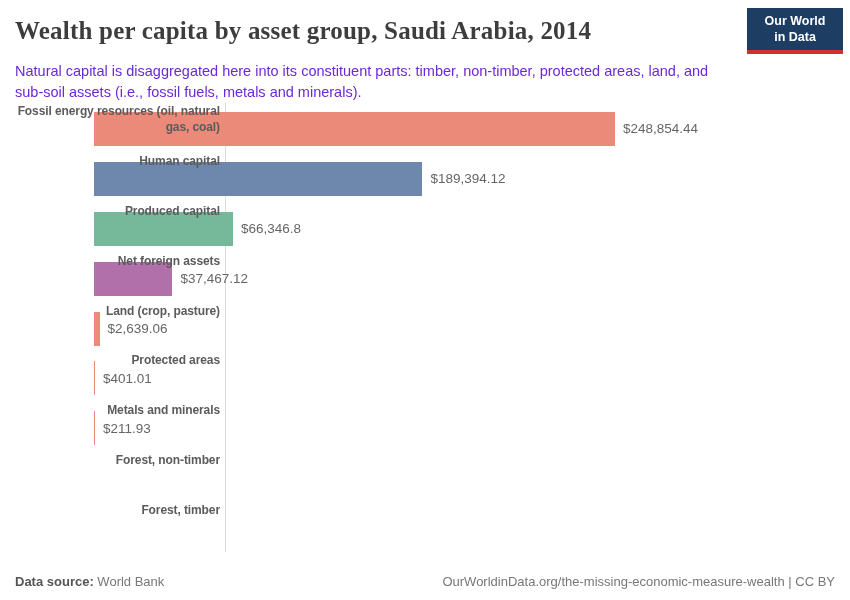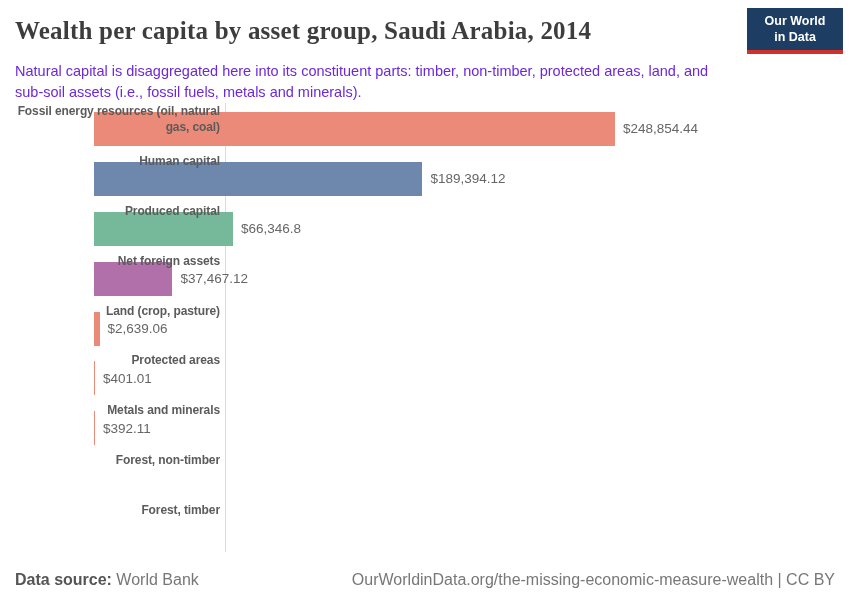--- a/index.html
+++ b/index.html
@@ -103,21 +103,21 @@
   }
 
   
   .footer {
     position: absolute;
     left: 15px;
     right: 15px;
     bottom: 11px;
     display: flex;
     justify-content: space-between;
-    font-size: 16px;
+    font-size: 13px;
     color: #777777;
   }
   .footer .ds-label {
     font-weight: 700;
     color: #555555;
   }
 </style>
 </head>
 <body>
 
@@ -174,21 +174,21 @@
           <div class="row-label">Protected areas</div>
           <div class="bar-track">
             <div class="bar" style="width: 1px; background: rgb(235, 138, 120);"></div>
             <div class="bar-value">$401.01</div>
           </div>
         </div>
         <div class="row">
           <div class="row-label">Metals and minerals</div>
           <div class="bar-track">
             <div class="bar" style="width: 1px; background: rgb(235, 138, 120);"></div>
-            <div class="bar-value">$392.11</div>
+            <div class="bar-value">$211.93</div>
           </div>
         </div>
         <div class="row">
           <div class="row-label">Forest, non-timber</div>
         </div>
         <div class="row">
           <div class="row-label">Forest, timber</div>
         </div>
       </div>
   </div>

